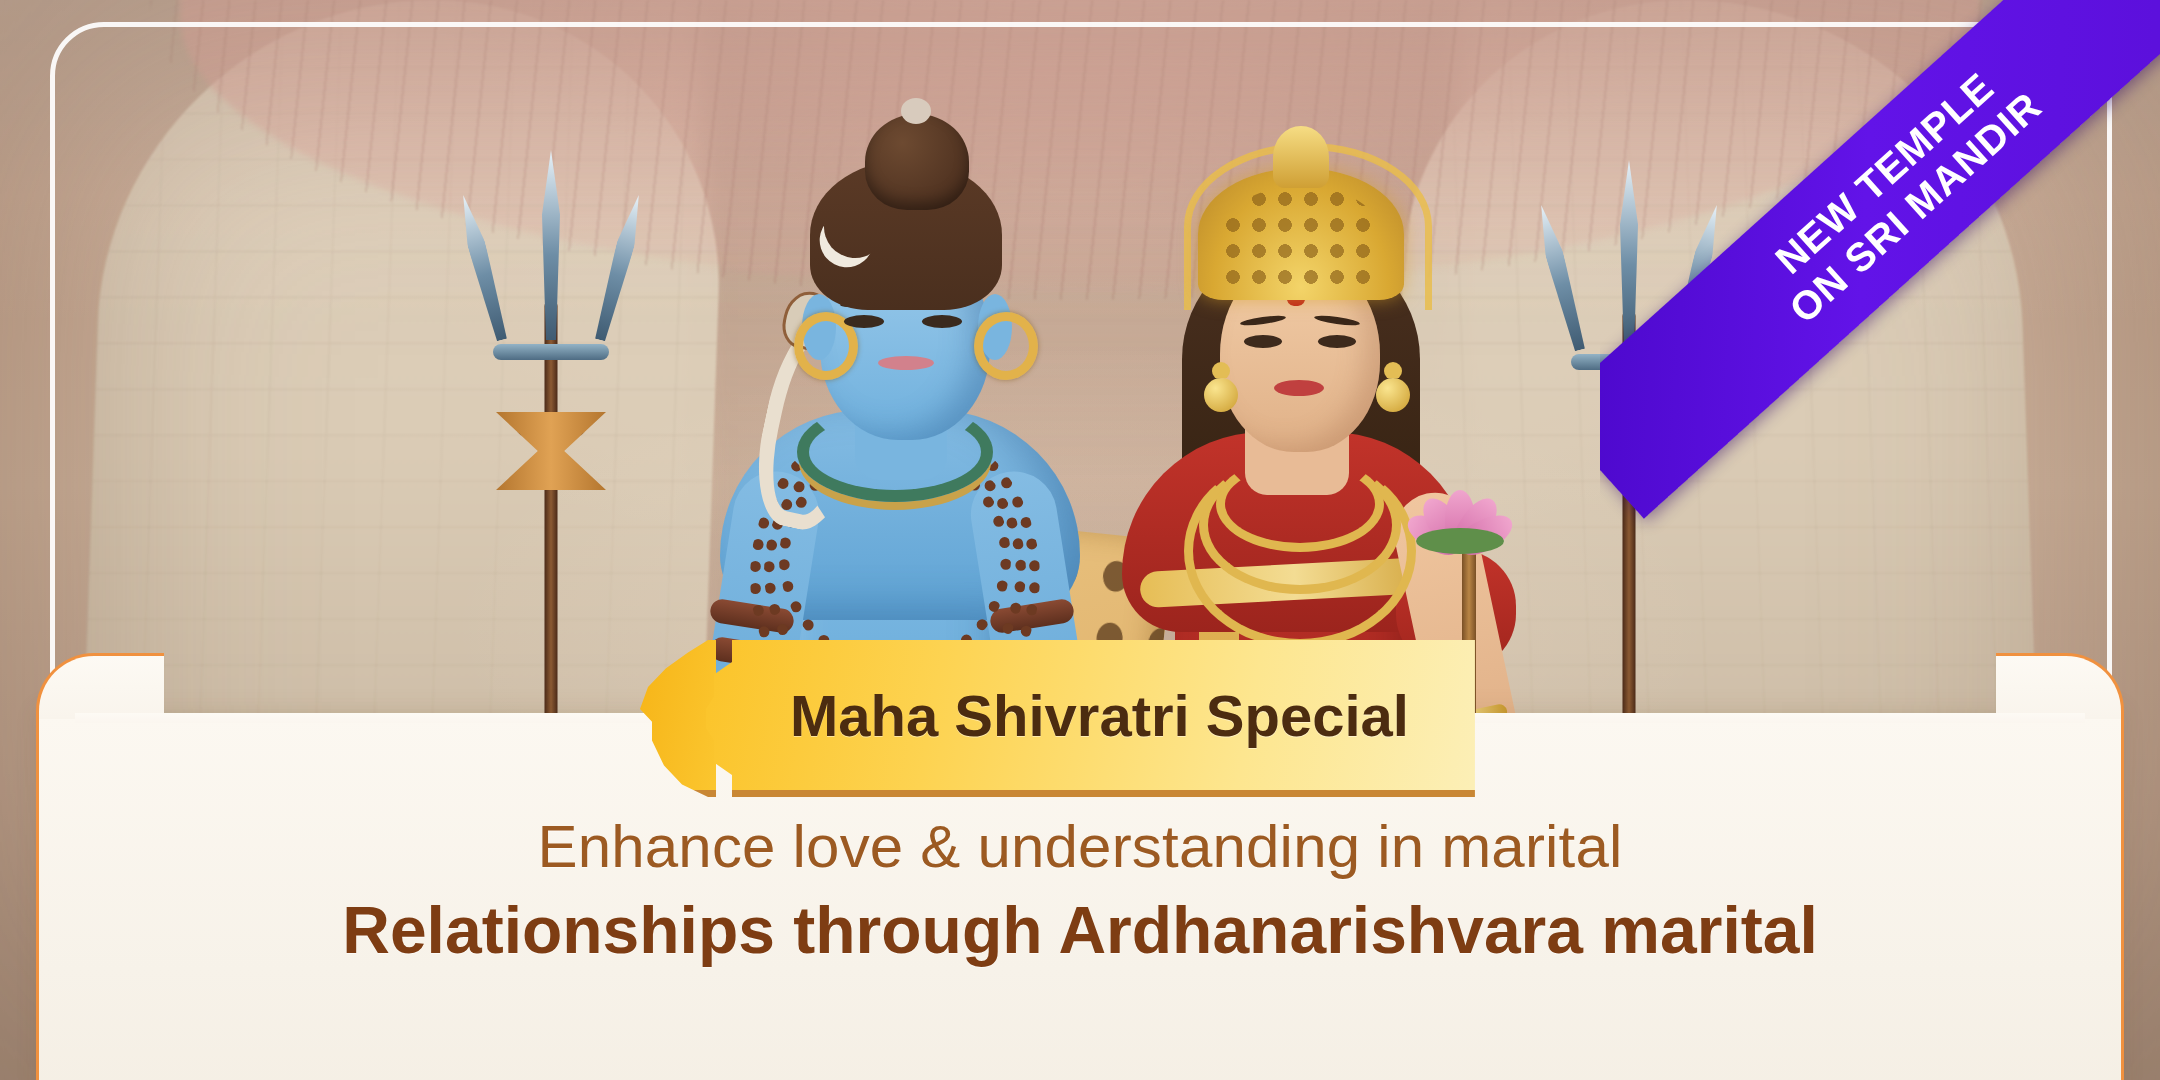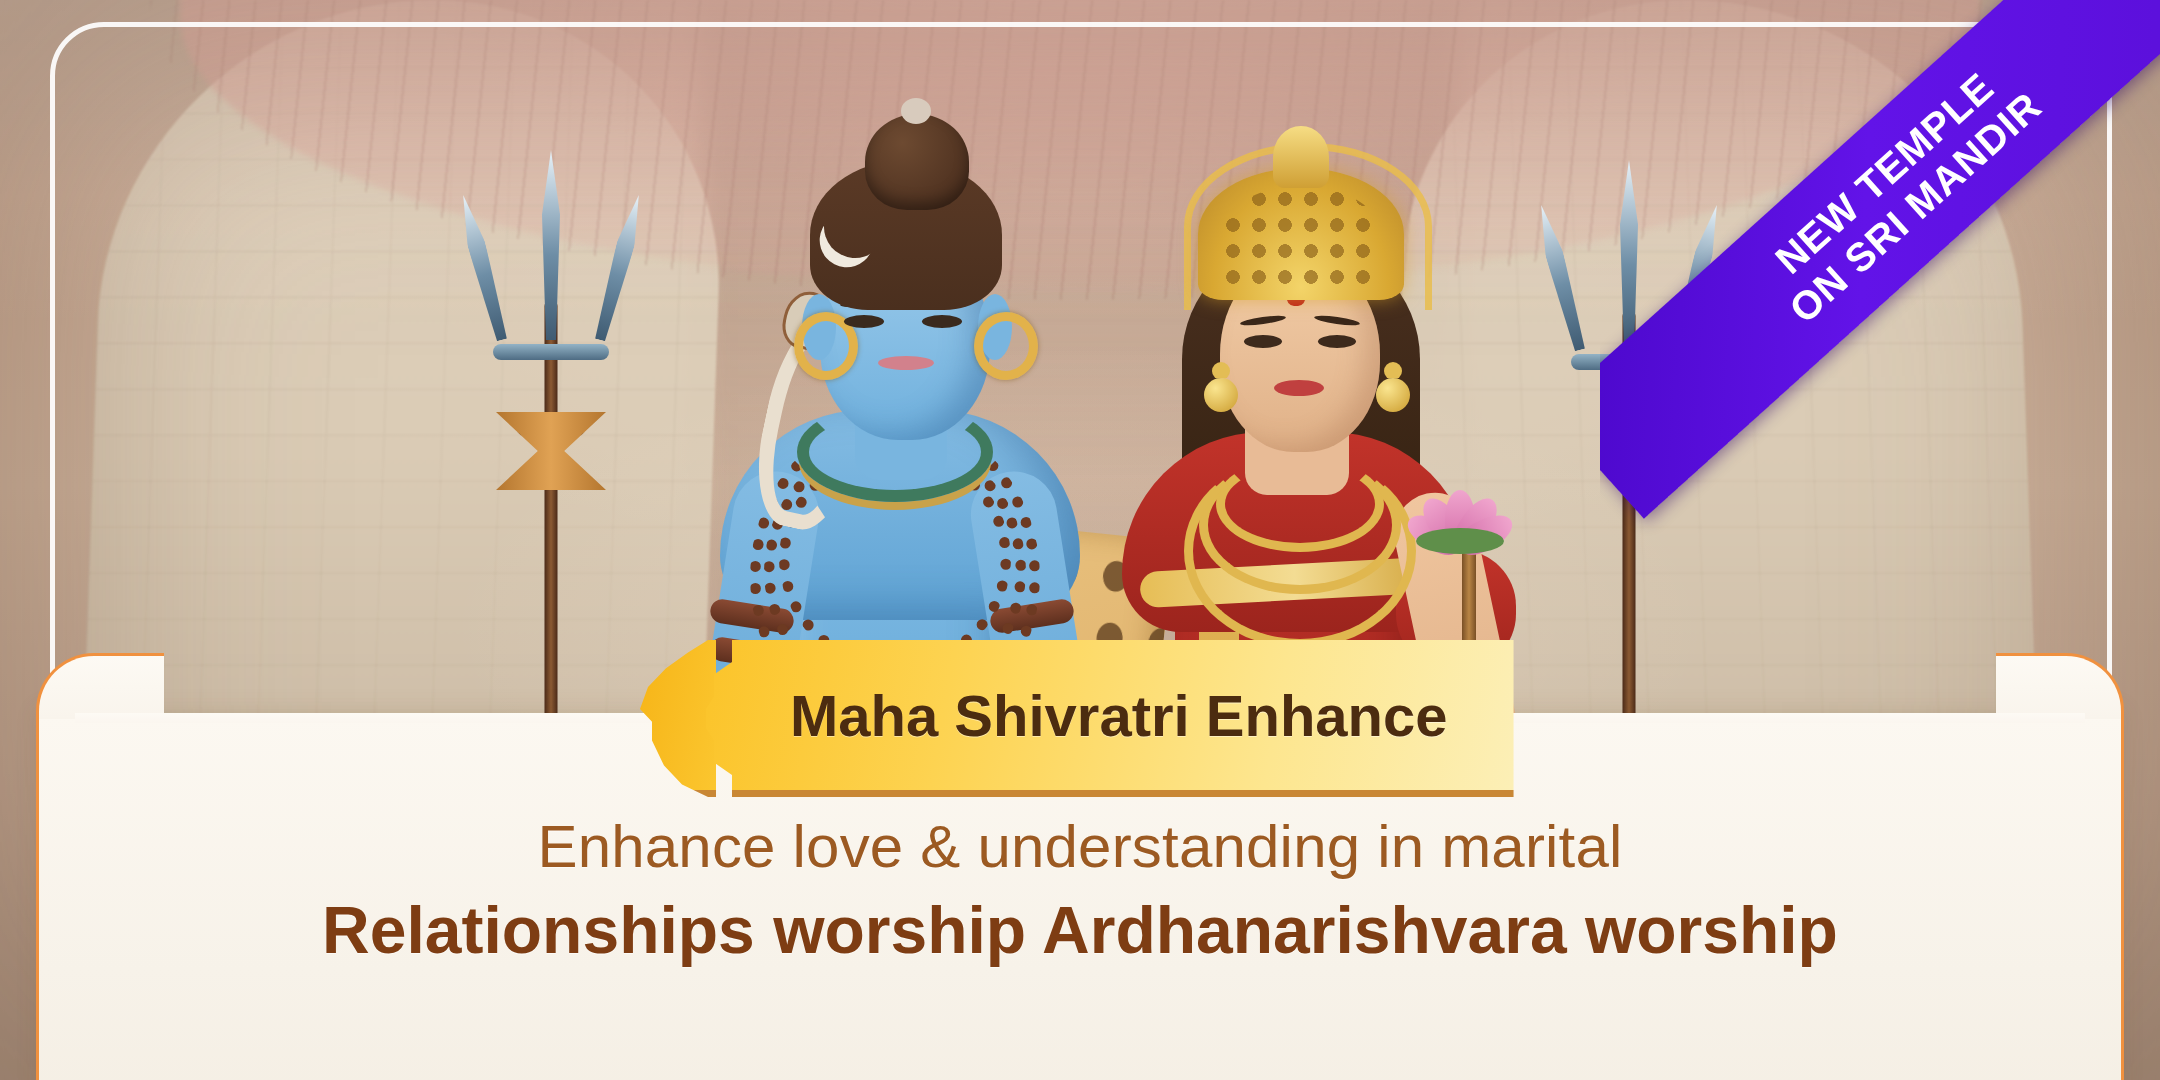--- a/index.html
+++ b/index.html
@@ -415,22 +415,22 @@
     <div class="step left">
       <div class="step-inner"></div>
     </div>
     <div class="step right">
       <div class="step-inner"></div>
     </div>
     <div class="step-mask"></div>
 
     <div class="card-text">
       <div class="line1">Enhance love &amp; understanding in marital</div>
-      <div class="line2">Relationships worship Ardhanarishvara worship</div>
+      <div class="line2">Relationships through Ardhanarishvara marital</div>
     </div>
   </div>
 
   <div class="badge-tail"></div>
   <div class="badge">
-    <span class="badge-text">Maha Shivratri Enhance</span>
+    <span class="badge-text">Maha Shivratri Special</span>
   </div>
 
 </div>
 
 </body></html>

